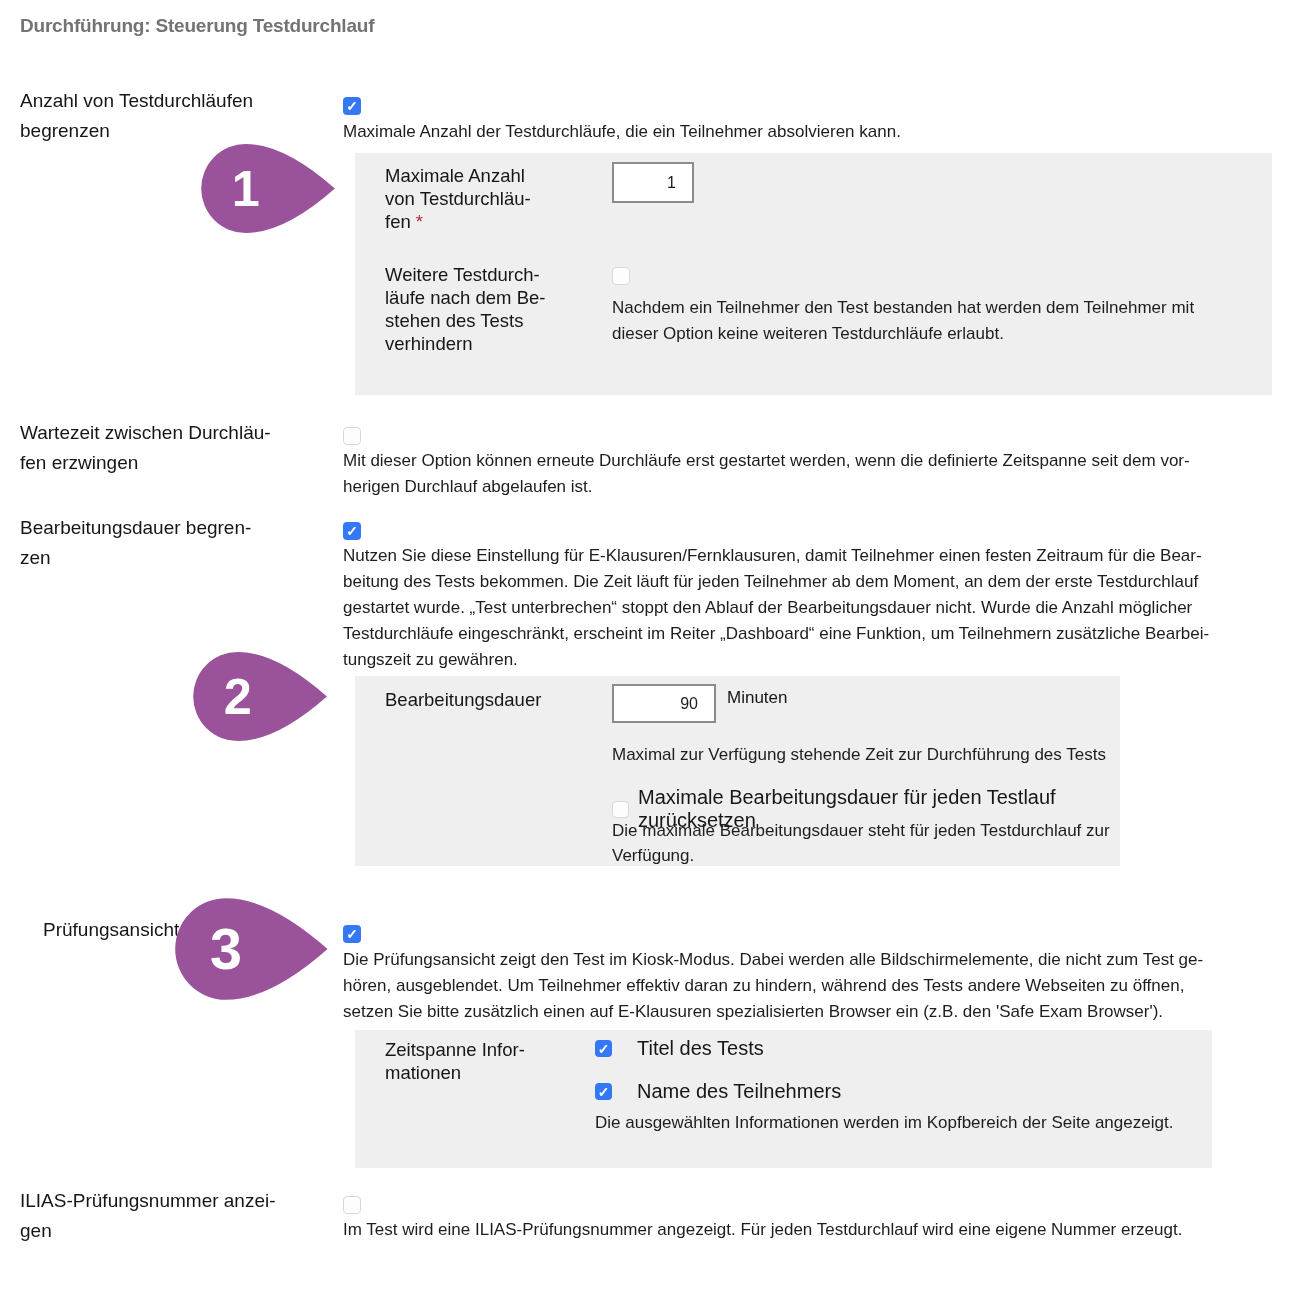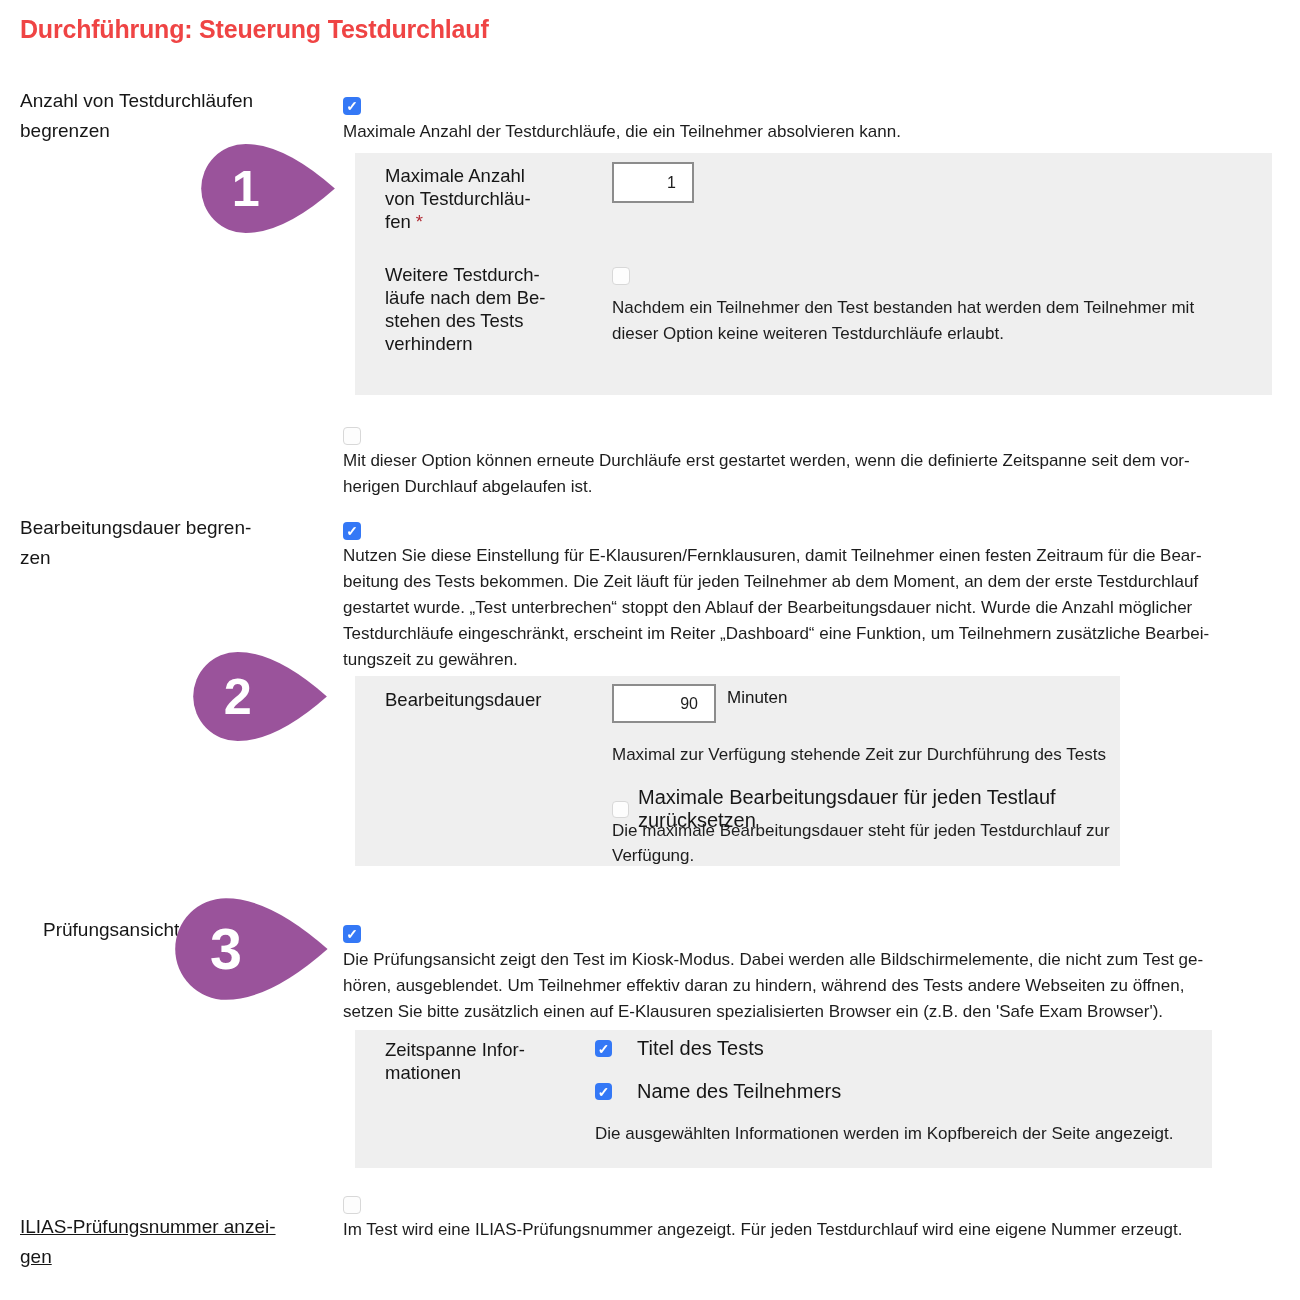--- a/index.html
+++ b/index.html
@@ -1,21 +1,21 @@
 <!DOCTYPE html>
 <html lang="de"><head>
 <meta charset="utf-8">
 <style>
   html,body{margin:0;padding:0;background:#ffffff;}
   .page{
     position:relative;width:1300px;height:1300px;background:#ffffff;overflow:hidden;
     font-family:"Liberation Sans",sans-serif;color:#1d1d1d;
   }
   .title{
-    position:absolute;margin:0;font-size:25px;font-weight:700;color:#ef4444;
+    position:absolute;margin:0;font-size:19px;font-weight:700;color:#737373;
     letter-spacing:-0.2px;
   }
   .flabel{position:absolute;font-size:19px;line-height:30px;white-space:pre-line;color:#161616;}
   .desc{position:absolute;font-size:17px;line-height:26px;white-space:pre-line;color:#1d1d1d;}
   .panel{position:absolute;background:#efefef;}
   .ilabel{position:absolute;font-size:18.5px;line-height:23px;white-space:pre-line;color:#161616;}
   .req{color:#b12a34;margin-left:5px;}
   .cb{
     position:absolute;width:18px;height:18px;border-radius:4px;box-sizing:border-box;
     background:#fdfdfd;border:1px solid #d8d8d8;cursor:pointer;
@@ -65,20 +65,22 @@
     <input class="tinput" style="left: 257px; top: 9px; width: 82px; height: 41px;" value="1">
     <div class="ilabel" style="left:30px;top:110px;">Weitere Testdurch-
 läufe nach dem Be-
 stehen des Tests
 verhindern</div>
     <div class="cb" style="left:257px;top:114px;"></div>
     <div class="desc" style="left:257px;top:142px;">Nachdem ein Teilnehmer den Test bestanden hat werden dem Teilnehmer mit
 dieser Option keine weiteren Testdurchläufe erlaubt.</div>
   </div>
 
+  <div class="flabel" style="left:20px;top:418px;">Wartezeit zwischen Durchläu-
+fen erzwingen</div>
   <div class="cb" style="left:343px;top:427px;"></div>
   <div class="desc" style="left:343px;top:448px;">Mit dieser Option können erneute Durchläufe erst gestartet werden, wenn die definierte Zeitspanne seit dem vor-
 herigen Durchlauf abgelaufen ist.</div>
 
   <div class="flabel" style="left:20px;top:513px;">Bearbeitungsdauer begren-
 zen</div>
   <div class="cb checked" style="left:343px;top:522px;"></div>
   <div class="desc" style="left:343px;top:543px;">Nutzen Sie diese Einstellung für E-Klausuren/Fernklausuren, damit Teilnehmer einen festen Zeitraum für die Bear-
 beitung des Tests bekommen. Die Zeit läuft für jeden Teilnehmer ab dem Moment, an dem der erste Testdurchlauf
 gestartet wurde. „Test unterbrechen“ stoppt den Ablauf der Bearbeitungsdauer nicht. Wurde die Anzahl möglicher
@@ -103,24 +105,24 @@
 hören, ausgeblendet. Um Teilnehmer effektiv daran zu hindern, während des Tests andere Webseiten zu öffnen,
 setzen Sie bitte zusätzlich einen auf E-Klausuren spezialisierten Browser ein (z.B. den 'Safe Exam Browser').</div>
 
   <div class="panel" style="left:355px;top:1030px;width:857px;height:138px;">
     <div class="ilabel" style="left:30px;top:8px;">Zeitspanne Infor-
 mationen</div>
     <div class="cb checked" style="left:240px;top:10px;width:17px;height:17px;"></div>
     <div class="optlabel" style="left:282px;top:7px;">Titel des Tests</div>
     <div class="cb checked" style="left:240px;top:53px;width:17px;height:17px;"></div>
     <div class="optlabel" style="left:282px;top:50px;">Name des Teilnehmers</div>
-    <div class="hint" style="left:240px;top:91px;text-align:center;">Die ausgewählten Informationen werden im Kopfbereich der Seite angezeigt.</div>
+    <div class="hint" style="left:240px;top:80px;text-align:center;">Die ausgewählten Informationen werden im Kopfbereich der Seite angezeigt.</div>
   </div>
 
-  <div class="flabel" style="left:20px;top:1212px;text-decoration:underline;">ILIAS-Prüfungsnummer anzei-
+  <div class="flabel" style="left:20px;top:1186px;">ILIAS-Prüfungsnummer anzei-
 gen</div>
   <div class="cb" style="left:343px;top:1196px;"></div>
   <div class="desc" style="left:343px;top:1217px;">Im Test wird eine ILIAS-Prüfungsnummer angezeigt. Für jeden Testdurchlauf wird eine eigene Nummer erzeugt.</div>
 
   <svg class="marker" style="left:200px;top:142px;" width="138" height="93" viewBox="0 0 140 96">
     <path d="M46,2 A46,46 0 1 0 46,94 Q86,94 138,48 Q86,2 46,2 Z"></path>
     <text x="46" y="66">1</text>
   </svg>
   <svg class="marker" style="left:192px;top:650px;" width="138" height="93" viewBox="0 0 140 96">
     <path d="M46,2 A46,46 0 1 0 46,94 Q86,94 138,48 Q86,2 46,2 Z"></path>

